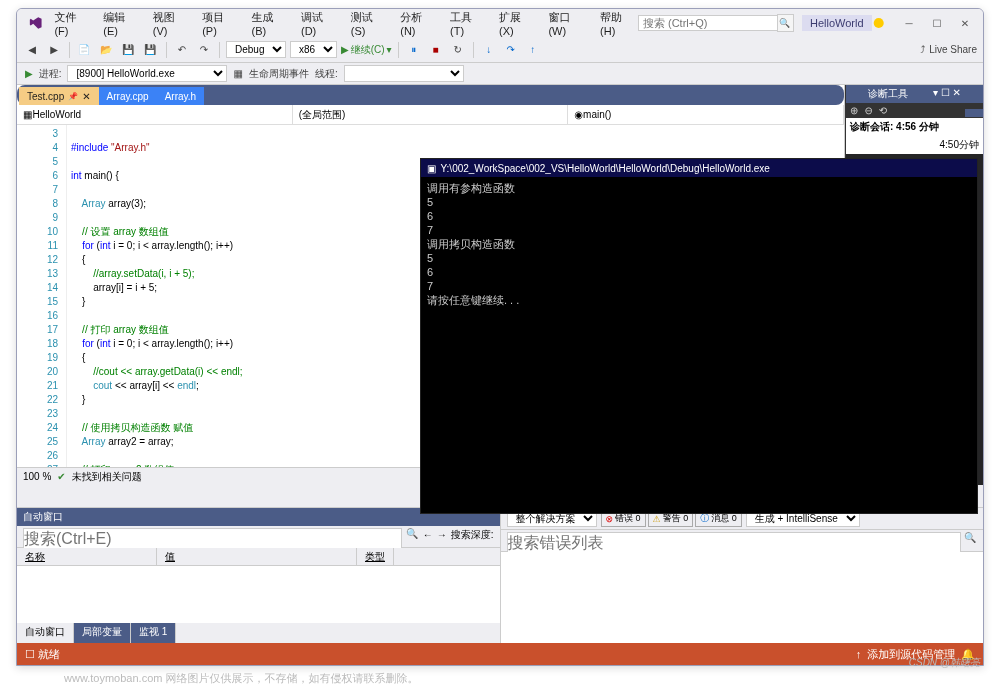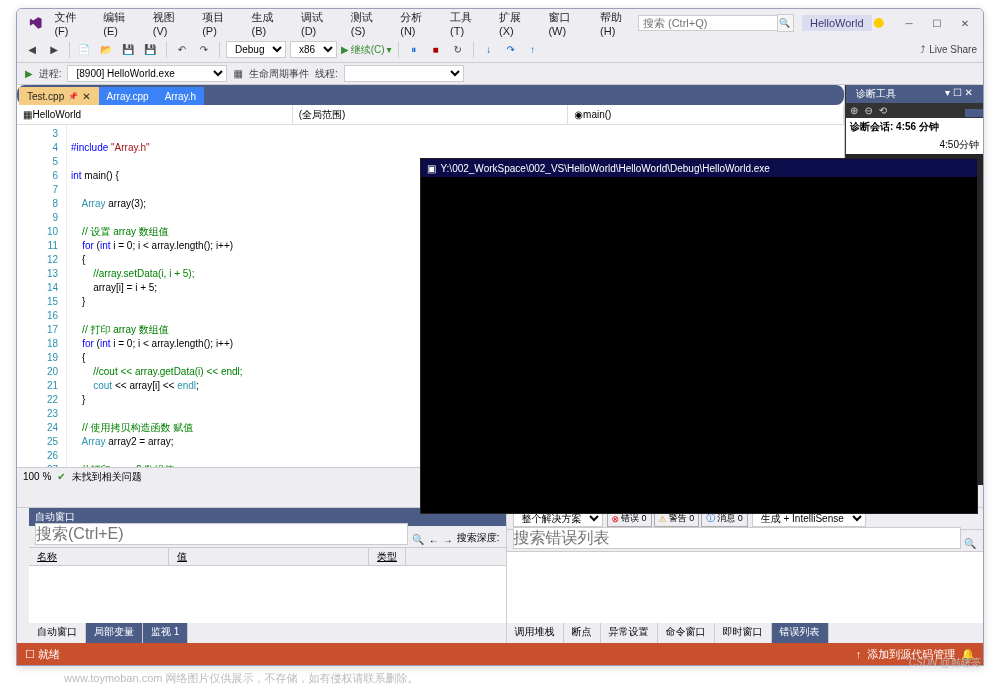--- a/index.html
+++ b/index.html
@@ -34,29 +34,29 @@
 .code-area { flex: 1; display: flex; overflow: hidden; position: relative; }
 .gutter { width: 50px; background: #fff; border-right: 1px solid #eee; font-size: 10px; color: #2b91af; text-align: right; padding-right: 8px; line-height: 14px; padding-top: 2px; font-family: Consolas, monospace; }
 .gutter .ln { height: 14px; position: relative; }
 .code { flex: 1; font-family: Consolas, monospace; font-size: 10px; line-height: 14px; padding: 2px 4px; white-space: pre; color: #000; position: relative; }
 .kw { color: #0000ff; }
 .str { color: #a31515; }
 .cmt { color: #008000; }
 .typ { color: #2b91af; }
 .zoom-bar { height: 18px; background: #eeeef2; border-top: 1px solid #ccc; display: flex; align-items: center; padding: 0 6px; font-size: 10px; gap: 6px; }
 .diag-panel { width: 138px; background: #252526; color: #ccc; font-size: 10px; border-left: 1px solid #333; }
-.diag-title { background: #4b5c87; color: #fff; padding: 2px 10px; font-size: 10px; display: flex; justify-content: space-between; }
+.diag-title { background: #4b5c87; color: #fff; padding: 2px 22px; font-size: 10px; display: flex; justify-content: space-between; }
 .diag-tools { display: flex; gap: 6px; padding: 2px 4px; background: #333; }
 .diag-time { background: #fff; color: #000; padding: 2px 4px; font-size: 10px; }
 .side-tab { position: absolute; right: 0; top: 100px; width: 18px; background: #4b5c87; color: #fff; font-size: 9px; writing-mode: vertical-rl; padding: 4px 2px; }
 .bottom-area { position: absolute; bottom: 22px; left: 0; right: 0; height: 136px; display: flex; background: #eeeef2; border-top: 1px solid #ccc; }
-.bottom-left { flex: 1; border-right: 1px solid #ccc; display: flex; flex-direction: column; margin-left: 12px; }
+.bottom-left { flex: 1; border-right: 1px solid #ccc; display: flex; flex-direction: column; }
 .bottom-right { flex: 1; display: flex; flex-direction: column; }
 .panel-title { background: #4b5c87; color: #fff; padding: 2px 6px; font-size: 10px; }
-.panel-toolbar { height: 22px; display: flex; align-items: flex-end; padding: 2px 6px; gap: 4px; font-size: 10px; border-bottom: 1px solid #ccc; background: #eeeef2; }
+.panel-toolbar { height: 22px; display: flex; align-items: flex-start; padding: 2px 6px; gap: 4px; font-size: 10px; border-bottom: 1px solid #ccc; background: #eeeef2; }
 .panel-search { border: 1px solid #ccc; padding: 1px 0; font-size: 16px; flex: 1; }
 .panel-headers { height: 18px; display: flex; background: #eeeef2; border-bottom: 1px solid #ccc; font-size: 10px; text-decoration: underline; }
 .panel-headers div { padding: 2px 8px; border-right: 1px solid #ccc; }
 .panel-body { flex: 1; background: #fff; }
 .bottom-tabs { height: 20px; background: #eeeef2; display: flex; font-size: 10px; }
 .bottom-tabs span { padding: 2px 8px; border-right: 1px solid #ccc; }
 .bottom-tabs span.active { background: #4b5c87; color: #fff; }
 .statusbar { position: absolute; bottom: 0; left: 0; right: 0; height: 22px; background: #c9502c; color: #fff; display: flex; align-items: center; padding: 0 8px; font-size: 11px; }
 .statusbar .right { margin-left: auto; display: flex; align-items: center; gap: 6px; }
 .console { position: absolute; top: 158px; left: 420px; width: 558px; height: 356px; background: #000; color: #ccc; font-family: SimSun, monospace; font-size: 11px; z-index: 50; border: 1px solid #222; }
@@ -250,44 +250,45 @@
               <span>消息 0</span>
             </div>
         </div>
         <select class="tb-dropdown"><option>生成 + IntelliSense</option></select>
       </div>
       <div class="panel-toolbar">
         <input class="panel-search" placeholder="搜索错误列表" style="">
         <span>🔍</span>
       </div>
       <div class="panel-body"></div>
-      <div class="bottom-tabs">
-        <span>调用堆栈</span>
-        <span>断点</span>
-        <span>异常设置</span>
-        <span>命令窗口</span>
-        <span>即时窗口</span>
-        <span class="active">错误列表</span>
-      </div>
     </div>
   </div>
 
   <div class="statusbar">
     <span>☐</span>&nbsp;
     <span>就绪</span>
     <div class="right">
       <span>↑</span>
       <span>添加到源代码管理</span>
       <span>🔔</span>
     </div>
   </div>
 
 </div>
 
 <div class="console">
   <div class="console-title">
     <span>▣</span>
     <span>Y:\002_WorkSpace\002_VS\HelloWorld\HelloWorld\Debug\HelloWorld.exe</span>
   </div>
+  <div class="console-body"><span>调用有参构造函数</span>
+<span>5</span>
+<span>6</span>
+<span>7</span>
+<span>调用拷贝构造函数</span>
+<span>5</span>
+<span>6</span>
+<span>7</span>
+<span>请按任意键继续. . .</span></div>
 </div>
 
 <div class="watermark">www.toymoban.com 网络图片仅供展示，不存储，如有侵权请联系删除。</div>
 <div class="watermark2">CSDN @韩曙亮</div>
 
 </body></html>

